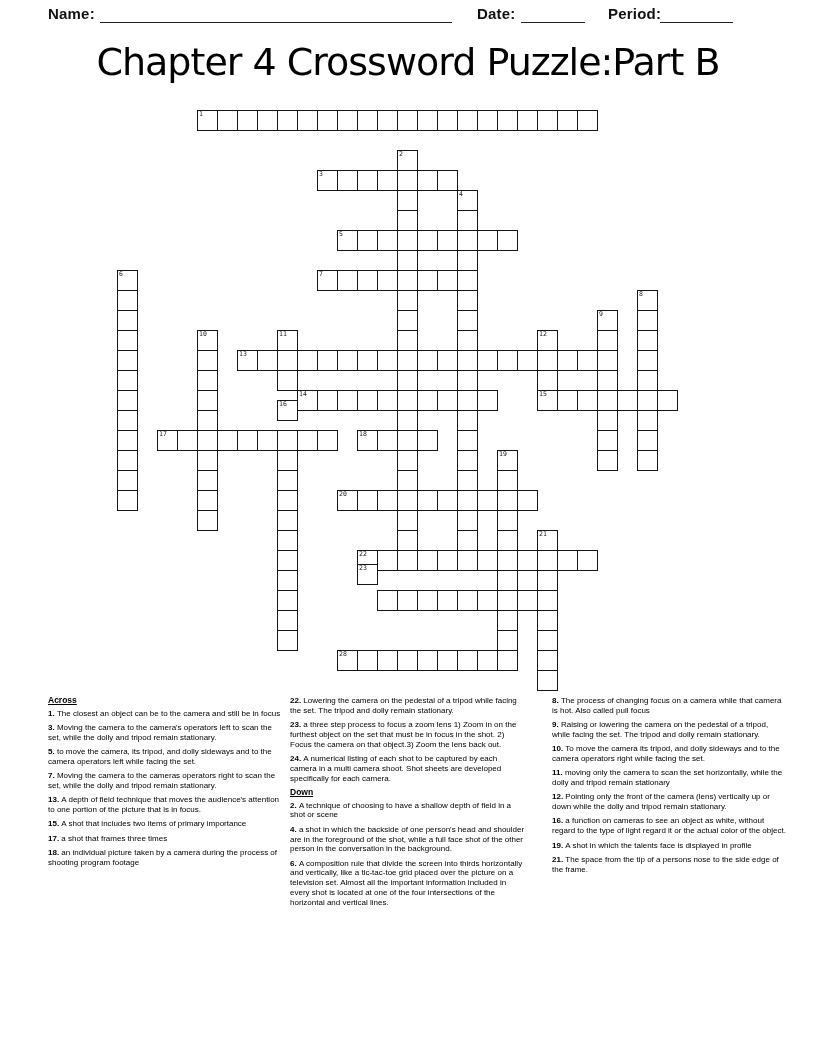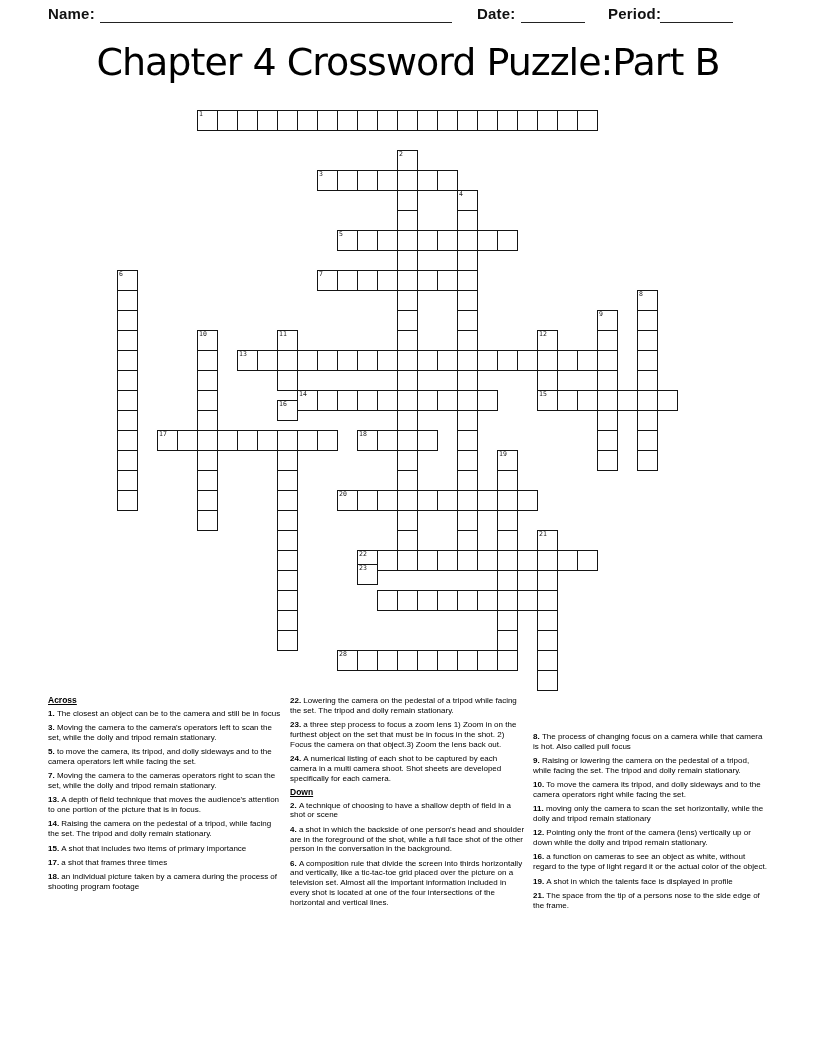--- a/index.html
+++ b/index.html
@@ -315,35 +315,34 @@
       <div class="cell" style="left: 537px; top: 670px;"></div>
     </div>
 
   <div id="clue-col-0" class="clue-col" style="left: 48px;">
       <div class="clue-head">Across</div>
       <div class="clue"><b>1. </b><span>The closest an object can be to the camera and still be in focus</span></div>
       <div class="clue"><b>3. </b><span>Moving the camera to the camera's operators left to scan the set, while the dolly and tripod remain stationary.</span></div>
       <div class="clue"><b>5. </b><span>to move the camera, its tripod, and dolly sideways and to the camera operators left while facing the set.</span></div>
       <div class="clue"><b>7. </b><span>Moving the camera to the cameras operators right to scan the set, while the dolly and tripod remain stationary.</span></div>
       <div class="clue"><b>13. </b><span>A depth of field technique that moves the audience's attention to one portion of the picture that is in focus.</span></div>
-      <div class="clue"><b>14. </b><span>Raising the camera on the pedestal of a tripod, while facing the set. The tripod and dolly remain stationary.</span></div>
       <div class="clue"><b>15. </b><span>A shot that includes two items of primary importance</span></div>
       <div class="clue"><b>17. </b><span>a shot that frames three times</span></div>
       <div class="clue"><b>18. </b><span>an individual picture taken by a camera during the process of shooting program footage</span></div>
     </div>
   <div id="clue-col-1" class="clue-col" style="left: 290px;">
       <div class="clue"><b>22. </b><span>Lowering the camera on the pedestal of a tripod while facing the set. The tripod and dolly remain stationary.</span></div>
       <div class="clue"><b>23. </b><span>a three step process to focus a zoom lens 1) Zoom in on the furthest object on the set that must be in focus in the shot. 2) Focus the camera on that object.3) Zoom the lens back out.</span></div>
       <div class="clue"><b>24. </b><span>A numerical listing of each shot to be captured by each camera in a multi camera shoot. Shot sheets are developed specifically for each camera.</span></div>
       <div class="clue-head">Down</div>
       <div class="clue"><b>2. </b><span>A technique of choosing to have a shallow depth of field in a shot or scene</span></div>
       <div class="clue"><b>4. </b><span>a shot in which the backside of one person's head and shoulder are in the foreground of the shot, while a full face shot of the other person in the conversation in the background.</span></div>
       <div class="clue"><b>6. </b><span>A composition rule that divide the screen into thirds horizontally and vertically, like a tic-tac-toe grid placed over the picture on a television set. Almost all the important information included in every shot is located at one of the four intersections of the horizontal and vertical lines.</span></div>
     </div>
-  <div id="clue-col-2" class="clue-col" style="left: 533px; margin-top: 36px;">
+  <div id="clue-col-2" class="clue-col" style="left: 552px;">
       <div class="clue"><b>8. </b><span>The process of changing focus on a camera while that camera is hot. Also called pull focus</span></div>
       <div class="clue"><b>9. </b><span>Raising or lowering the camera on the pedestal of a tripod, while facing the set. The tripod and dolly remain stationary.</span></div>
       <div class="clue"><b>10. </b><span>To move the camera its tripod, and dolly sideways and to the camera operators right while facing the set.</span></div>
       <div class="clue"><b>11. </b><span>moving only the camera to scan the set horizontally, while the dolly and tripod remain stationary</span></div>
       <div class="clue"><b>12. </b><span>Pointing only the front of the camera (lens) vertically up or down while the dolly and tripod remain stationary.</span></div>
       <div class="clue"><b>16. </b><span>a function on cameras to see an object as white, without regard to the type of light regard it or the actual color of the object.</span></div>
       <div class="clue"><b>19. </b><span>A shot in which the talents face is displayed in profile</span></div>
       <div class="clue"><b>21. </b><span>The space from the tip of a persons nose to the side edge of the frame.</span></div>
     </div>
 </div>

